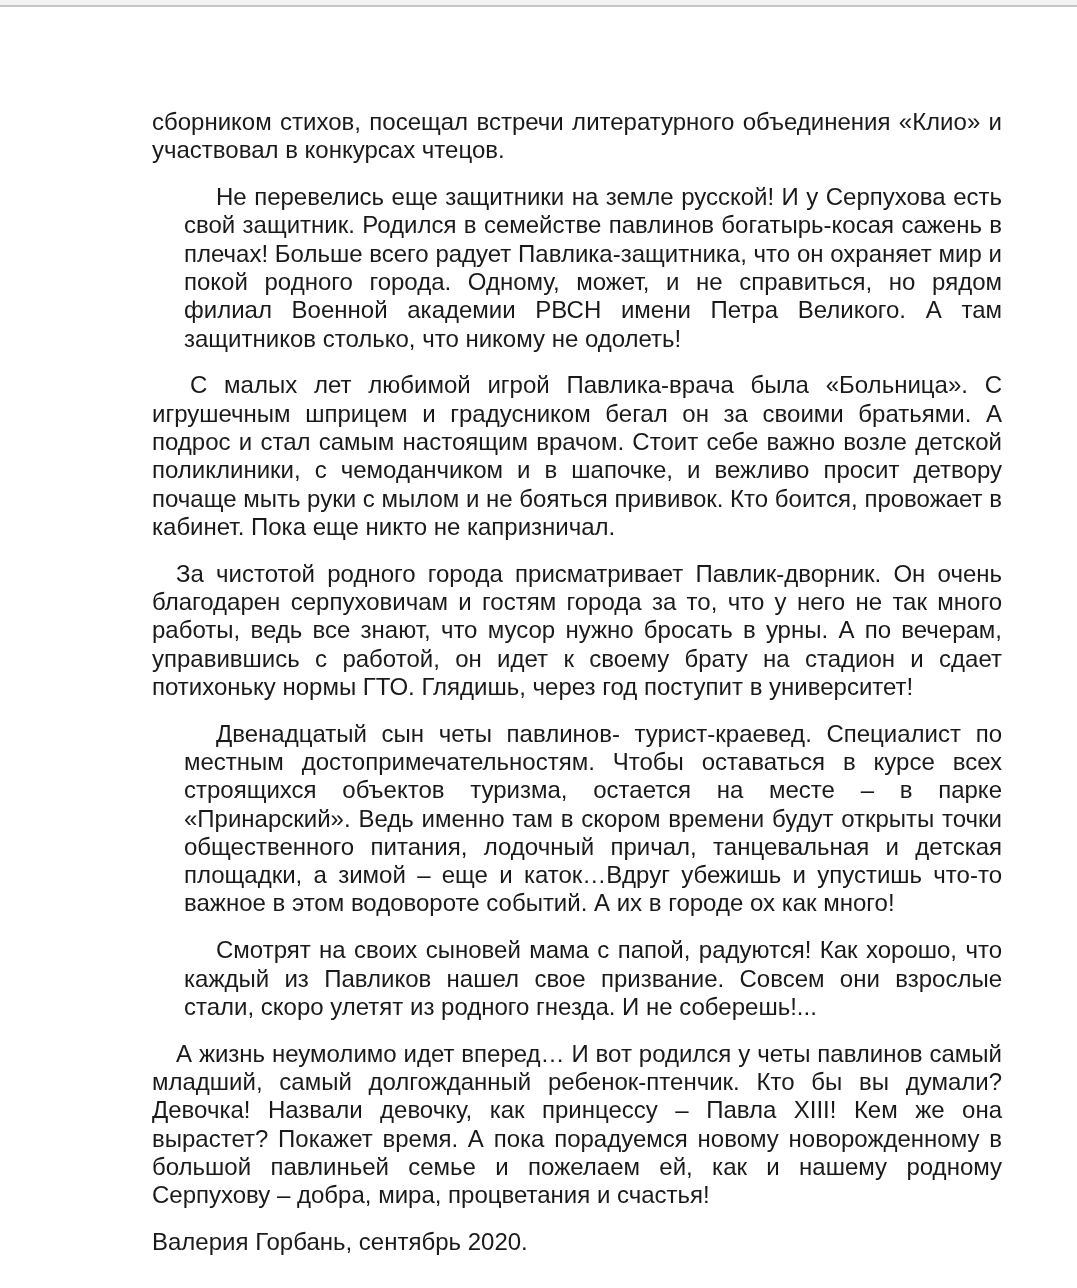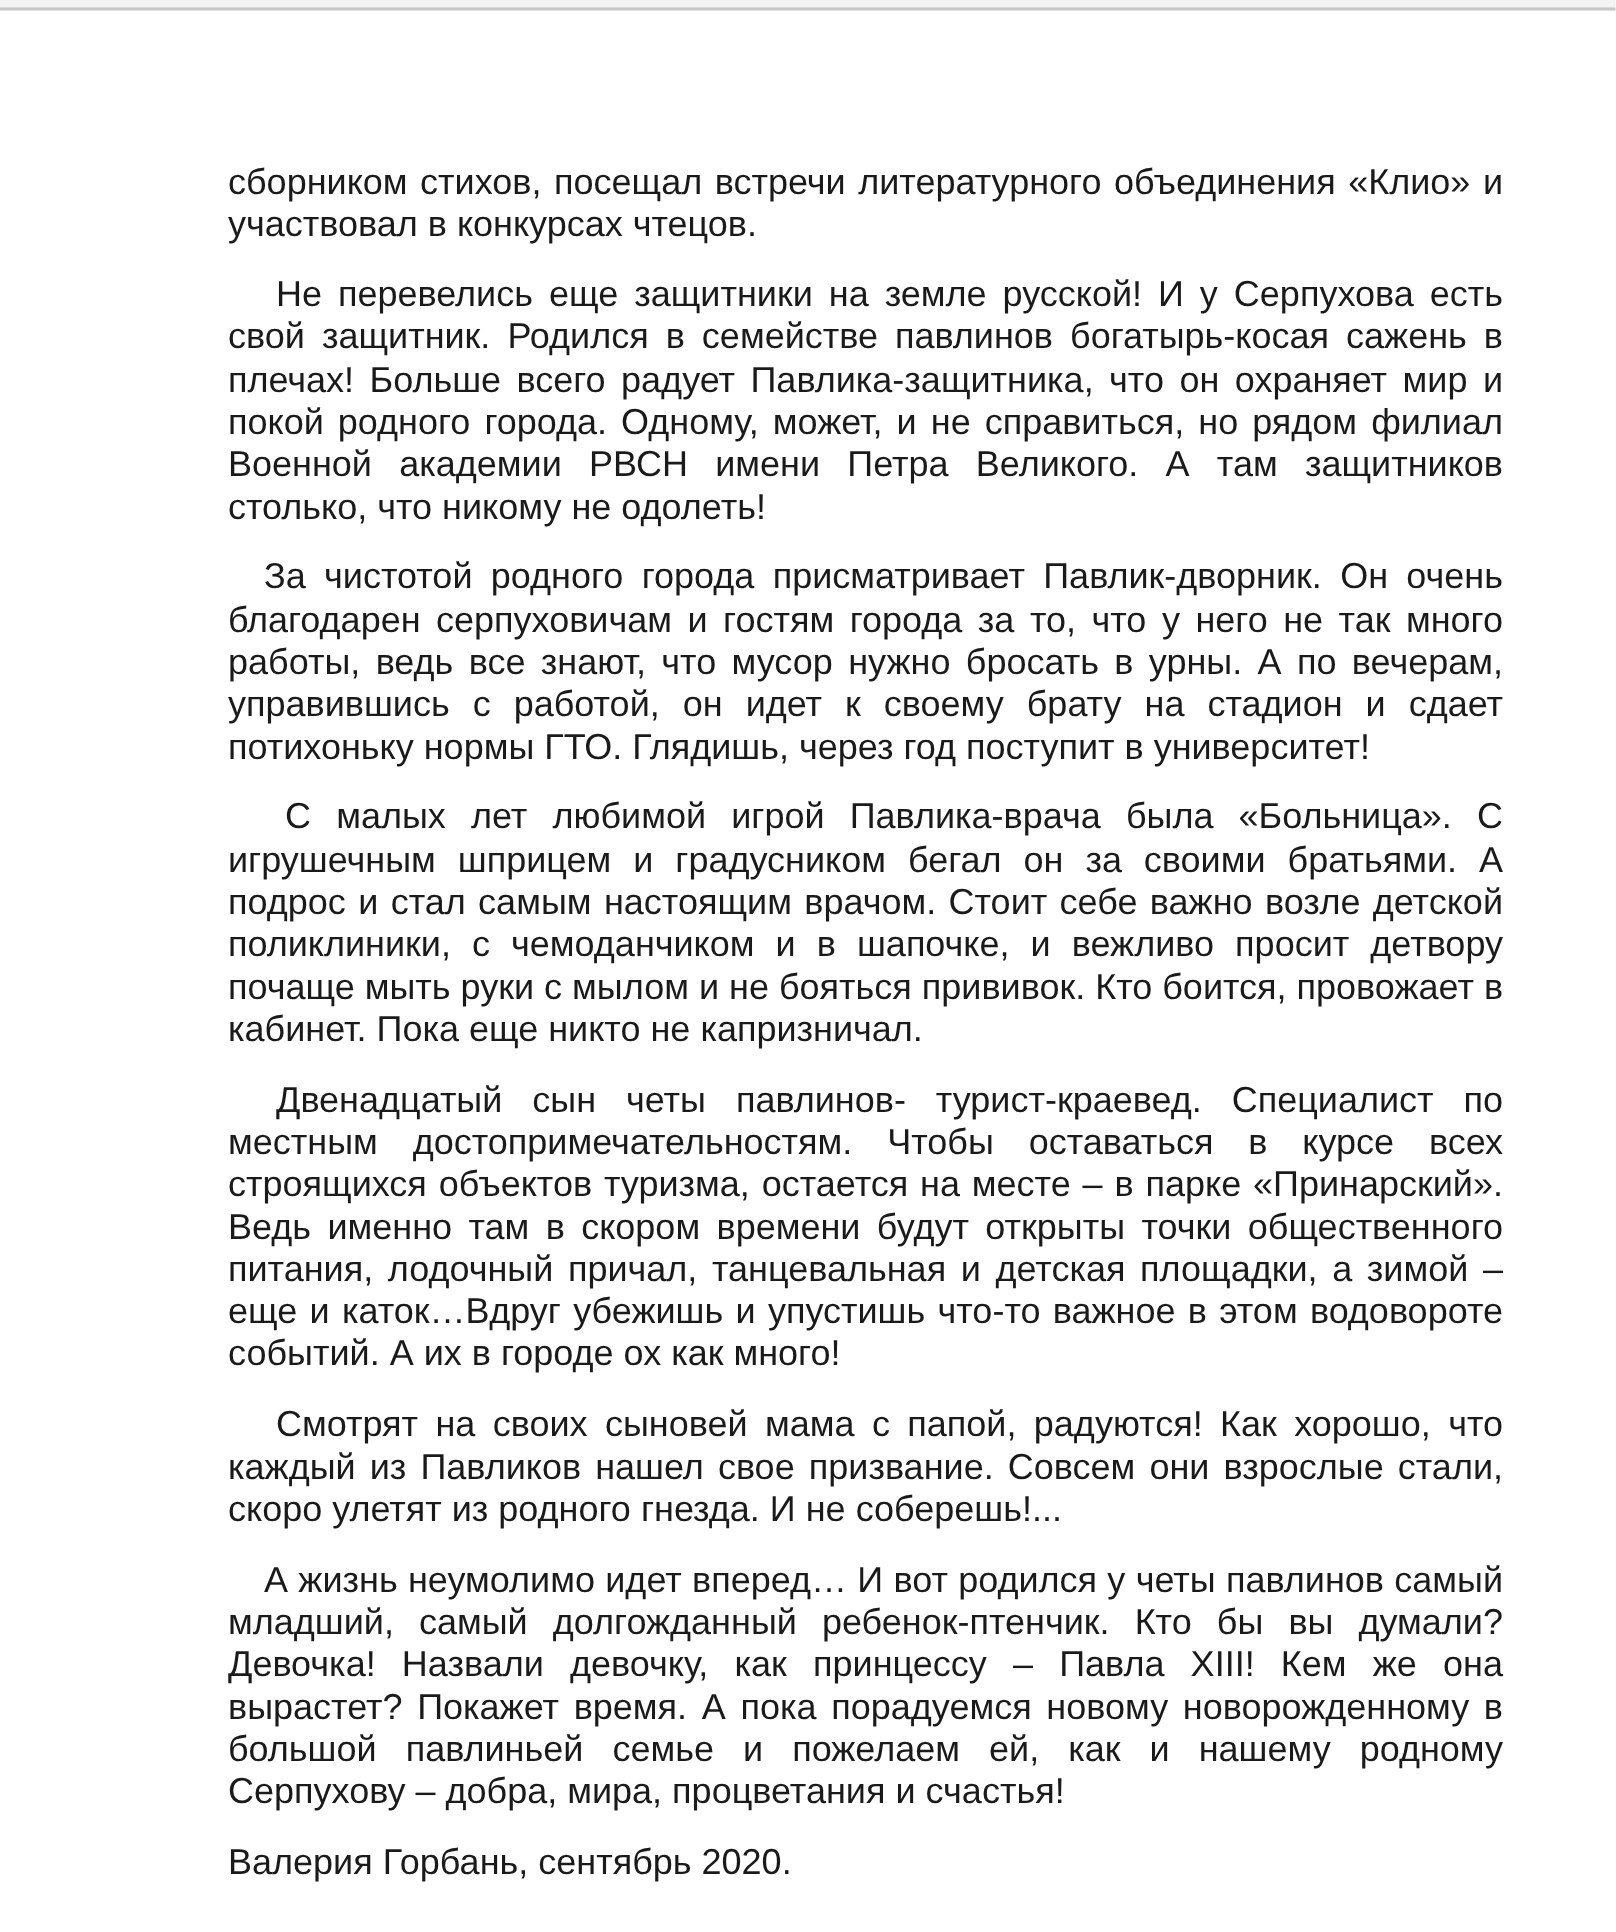--- a/index.html
+++ b/index.html
@@ -29,35 +29,35 @@
       font-family: Liberation Sans, sans-serif;
       font-size: 24px;
       line-height: 28.3px;
       color: #1a1a1a;
     }
     .para {
       margin: 0 0 18.5px 0;
       text-align: justify;
       text-align-last: left;
     }
-    .para.indent { text-indent: 32px; }
+    .para.indent { text-indent: 32px; margin-left: 32px; }
     .para.indent-s { text-indent: 24px; }
     .para.indent-m { text-indent: 38px; }
     .signature {
       text-align: left;
       margin-top: 6px;
     }
   </style>
 </head>
 <body>
 
 <div class="top-bar"></div>
 
 <div class="page">
   <p class="para">сборником стихов, посещал встречи литературного объединения «Клио» и участвовал в конкурсах чтецов.</p>
   <p class="para indent">Не перевелись еще защитники на земле русской! И у Серпухова есть свой защитник. Родился в семействе павлинов богатырь-косая сажень в плечах! Больше всего радует Павлика-защитника, что он охраняет мир и покой родного города. Одному, может, и не справиться, но рядом филиал Военной академии РВСН имени Петра Великого. А там защитников столько, что никому не одолеть!</p>
+  <p class="para indent-m">С малых лет любимой игрой Павлика-врача была «Больница». С игрушечным шприцем и градусником бегал он за своими братьями. А подрос и стал самым настоящим врачом. Стоит себе важно возле детской поликлиники, с чемоданчиком и в шапочке, и вежливо просит детвору почаще мыть руки с мылом и не бояться прививок. Кто боится, провожает в кабинет. Пока еще никто не капризничал.</p>
   <p class="para indent-s">За чистотой родного города присматривает Павлик-дворник. Он очень благодарен серпуховичам и гостям города за то, что у него не так много работы, ведь все знают, что мусор нужно бросать в урны. А по вечерам, управившись с работой, он идет к своему брату на стадион и сдает потихоньку нормы ГТО. Глядишь, через год поступит в университет!</p>
-  <p class="para indent-m">С малых лет любимой игрой Павлика-врача была «Больница». С игрушечным шприцем и градусником бегал он за своими братьями. А подрос и стал самым настоящим врачом. Стоит себе важно возле детской поликлиники, с чемоданчиком и в шапочке, и вежливо просит детвору почаще мыть руки с мылом и не бояться прививок. Кто боится, провожает в кабинет. Пока еще никто не капризничал.</p>
   <p class="para indent">Двенадцатый сын четы павлинов- турист-краевед. Специалист по местным достопримечательностям. Чтобы оставаться в курсе всех строящихся объектов туризма, остается на месте – в парке «Принарский». Ведь именно там в скором времени будут открыты точки общественного питания, лодочный причал, танцевальная и детская площадки, а зимой – еще и каток…Вдруг убежишь и упустишь что-то важное в этом водовороте событий. А их в городе ох как много!</p>
   <p class="para indent">Смотрят на своих сыновей мама с папой, радуются! Как хорошо, что каждый из Павликов нашел свое призвание. Совсем они взрослые стали, скоро улетят из родного гнезда. И не соберешь!...</p>
   <p class="para indent-s">А жизнь неумолимо идет вперед… И вот родился у четы павлинов самый младший, самый долгожданный ребенок-птенчик. Кто бы вы думали? Девочка! Назвали девочку, как принцессу – Павла XIII! Кем же она вырастет? Покажет время. А пока порадуемся новому новорожденному в большой павлиньей семье и пожелаем ей, как и нашему родному Серпухову – добра, мира, процветания и счастья!</p>
   <p class="para signature">Валерия Горбань, сентябрь 2020.</p>
 </div>
 
 </body></html>

